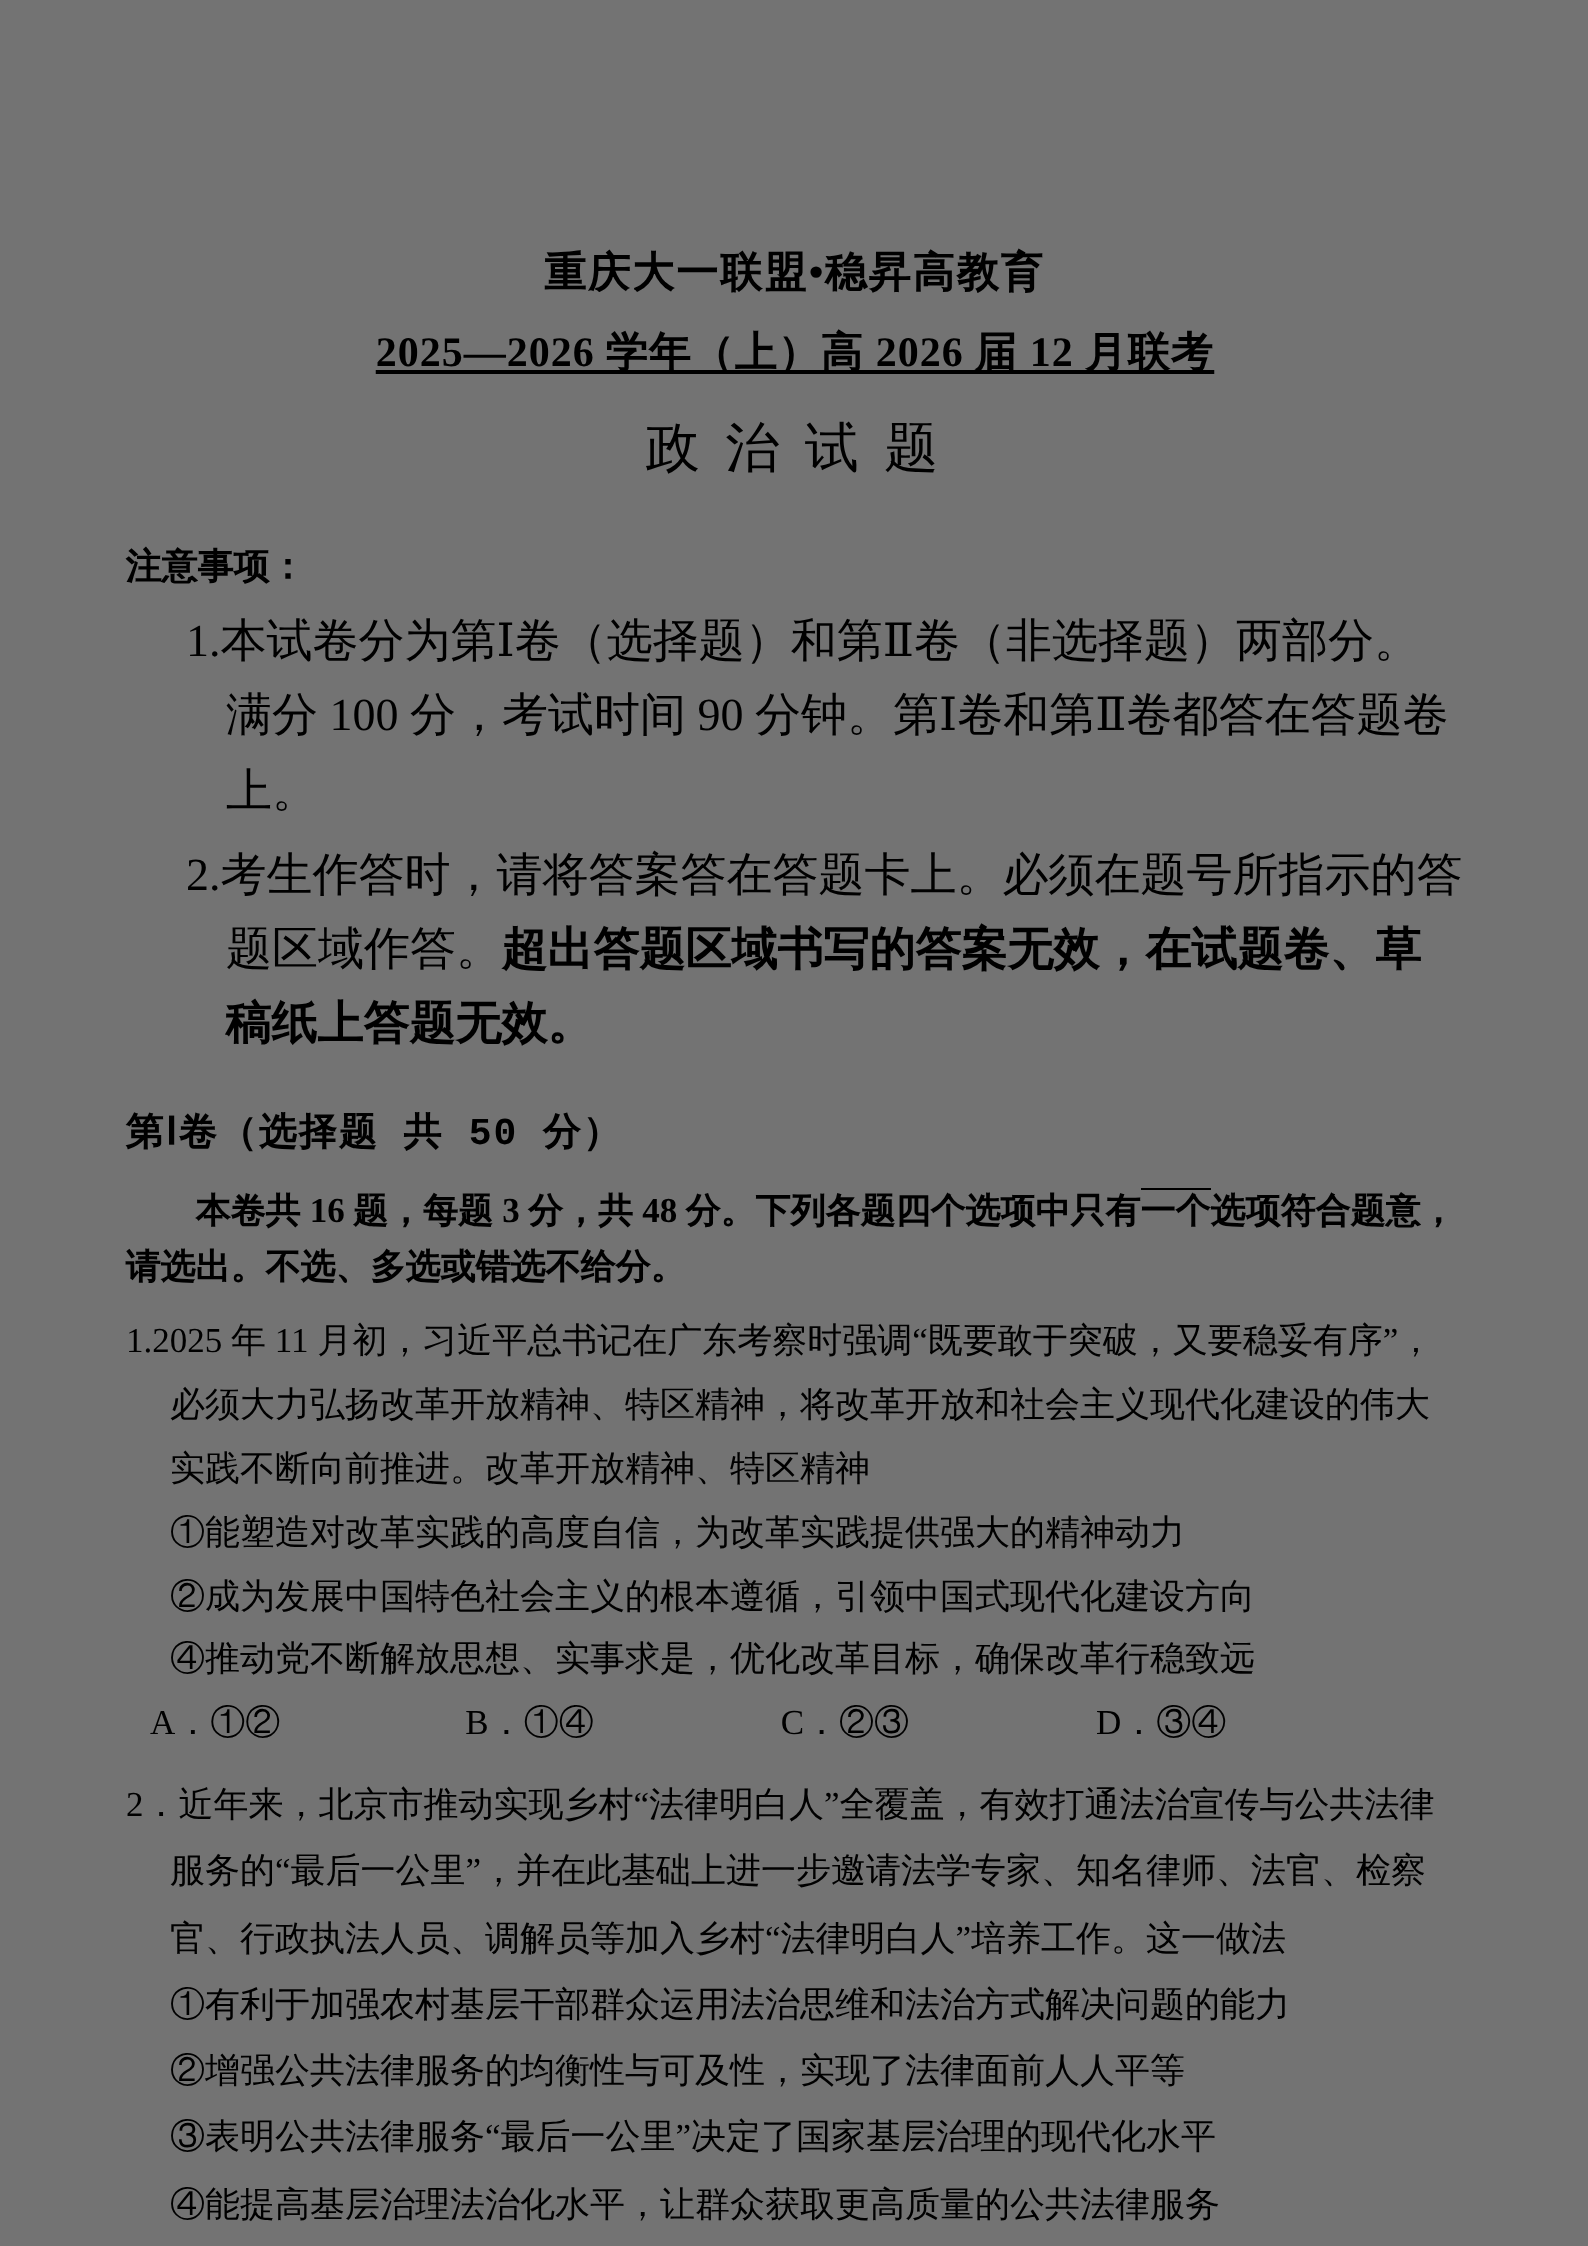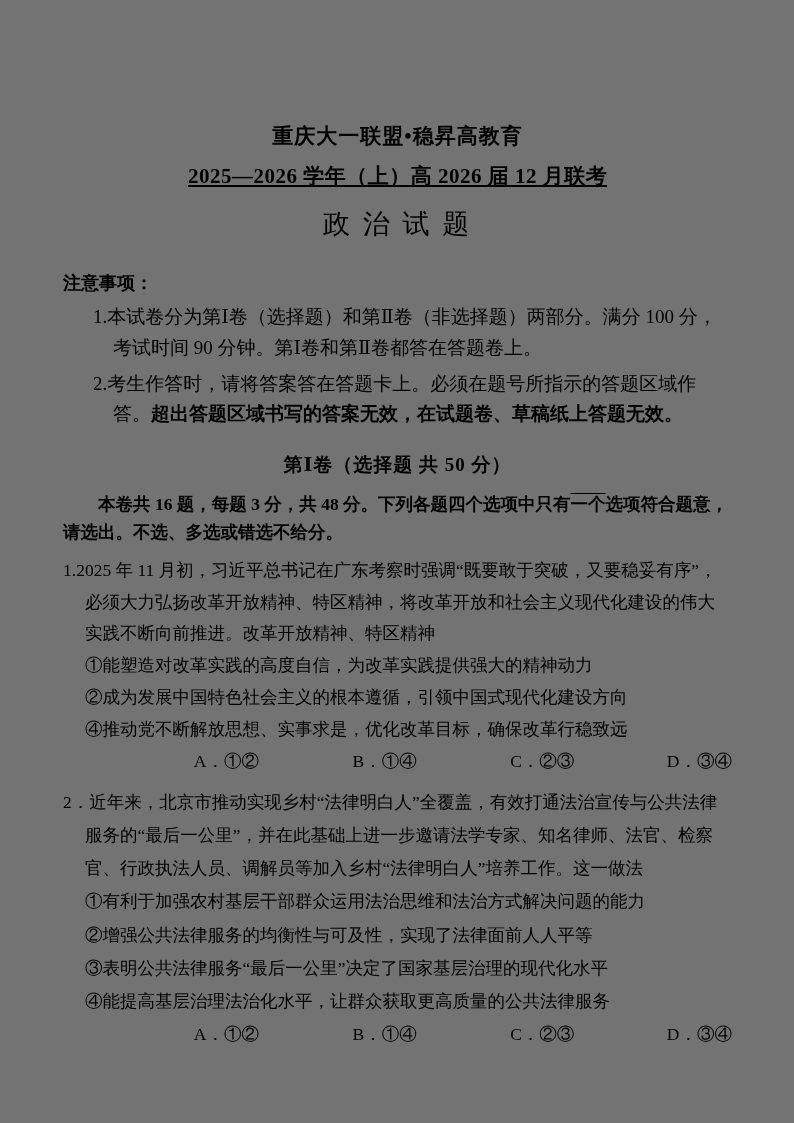--- a/index.html
+++ b/index.html
@@ -16,49 +16,48 @@
     background: #737373;
   }
   .center { text-align: center; }
   .head-line1 { font-size: 21px; font-weight: bold; letter-spacing: 1px; }
   .head-line2 { font-size: 21px; font-weight: bold; margin-top: 12px; letter-spacing: 0.5px; text-decoration: underline; }
   .paper-title { font-size: 27px; font-weight: normal; margin-top: 16px; letter-spacing: 3px; }
 
   .notice { margin-top: 28px; }
   .notice-heading { font-size: 18px; font-weight: bold; line-height: 1.5; }
   .notice-item {
-    font-size: 19px; line-height: 1.62;
+    font-size: 23px; line-height: 1.62;
     margin-left: 30px; padding-left: 20px; text-indent: -20px;
     margin-top: 5px;
   }
   .b { font-weight: bold; }
 
   .section-heading {
-    font-size: 19px; font-weight: bold; text-align: center;
-    margin-top: 22px; letter-spacing: 1px;
+    font-size: 19px; font-weight: bold; 
+    margin-top: 22px; letter-spacing: 1px; font-family: Liberation Mono, monospace;
   }
   .section-intro {
     font-size: 17.5px; font-weight: bold; line-height: 1.62;
     margin-top: 12px; text-indent: 2em;
   }
   .emph { text-decoration: overline; }
 
   .question { margin-top: 8px; }
   .stem {
     font-size: 17.5px; line-height: 1.82;
     padding-left: 22px; text-indent: -22px;
   }
   .option {
     font-size: 17.5px; line-height: 1.82;
     padding-left: 22px;
   }
   .answers {
     font-size: 17.5px; line-height: 1.82;
     padding-left: 12px;
-    text-align: right;
   }
   .answers span { display: inline-block; width: 24%; }
   .q2 .stem, .q2 .option, .q2 .answers { line-height: 1.9; }
 </style>
 </head>
 <body>
 
 <div class="page">
 
   <div class="center head-line1">重庆大一联盟•稳昇高教育</div>

